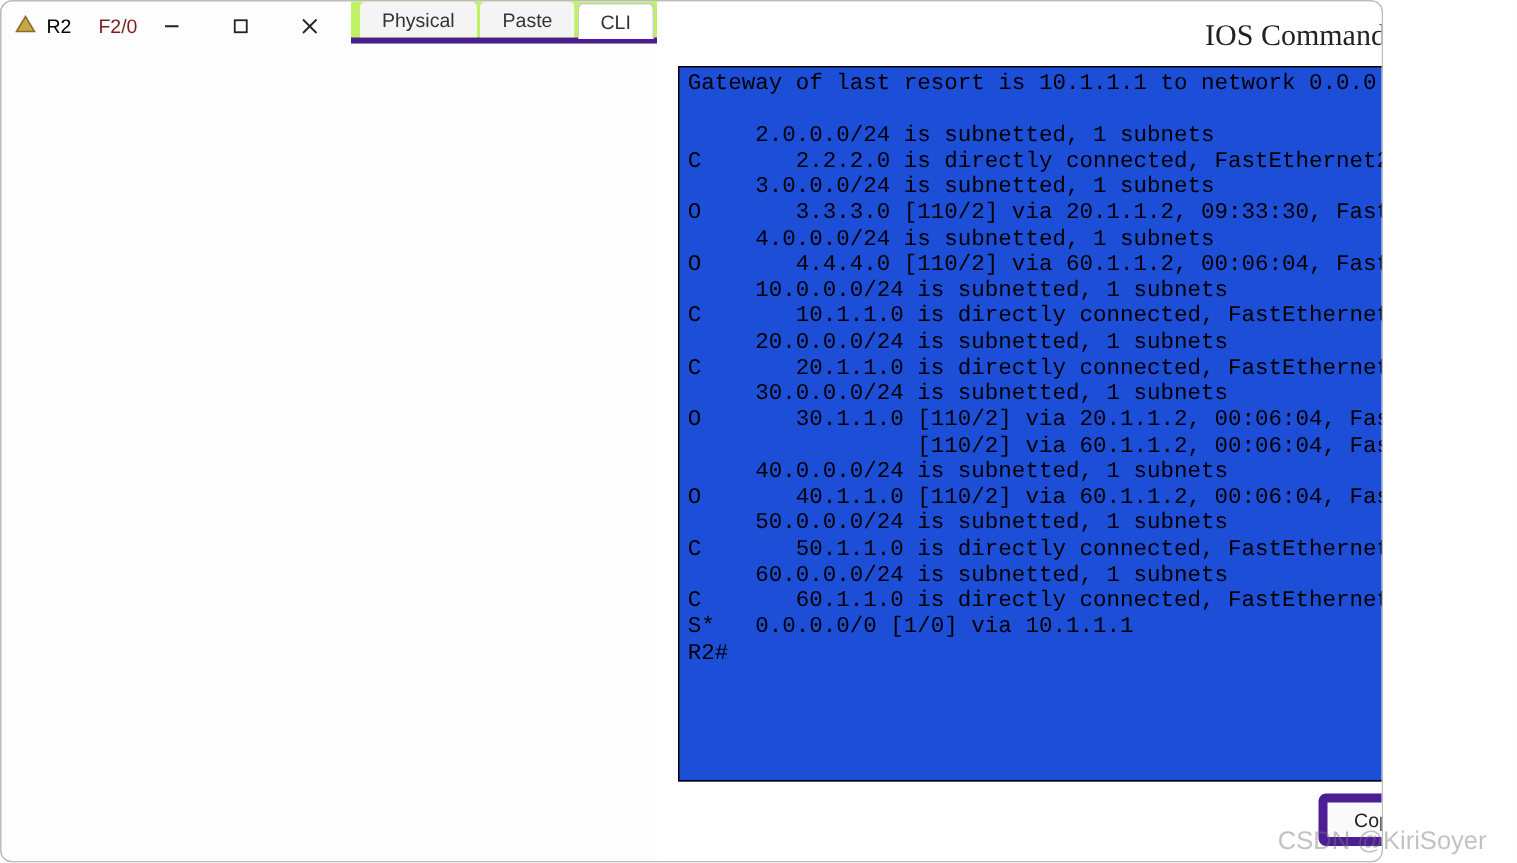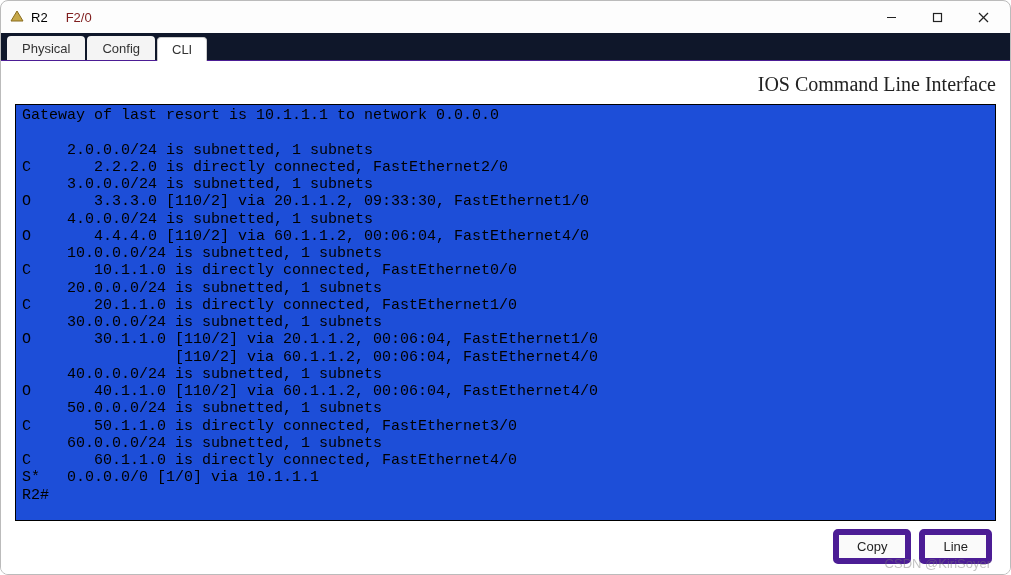--- a/index.html
+++ b/index.html
@@ -1,39 +1,39 @@
 <!DOCTYPE html>
 <html><head>
 <meta charset="utf-8">
 <style>
   * { box-sizing: border-box; }
   html, body { margin:0; padding:0; font-family: "Segoe UI", Tahoma, sans-serif; font-size:13px; }
   .window {
-    width:1011px; height:575px;
+    width:922px; height:575px;
     border:1px solid #bbb; border-radius:8px;
     background:#fdfdfd;
-    display:flex; flex-direction:column;
+    display:flex; flex-direction:row;
     overflow:hidden;
   }
   .titlebar {
     height:32px; display:flex; align-items:center;
     padding:0 4px 0 8px;
   }
   .titlebar .app-icon { width:16px; height:16px; margin-right:6px; }
   .titlebar .title-text { font-size:13px; flex:0 0 auto; margin-right:18px; }
   .titlebar .interface-text { font-size:13px; color:#7f1d1d; }
   .titlebar .spacer { flex:1; }
   .win-btn { width:46px; height:32px; display:flex; align-items:center; justify-content:center; }
   .win-btn svg { width:11px; height:11px; stroke:#222; stroke-width:1.2; fill:none; }
   .tabs {
     display:flex; align-items:flex-end;
     padding-left:6px;
-    border-bottom:1px solid #4c1d95;
+    border-bottom:4px solid #4c1d95;
     height:28px;
-    background:#0f172a;
+    background:#bef264;
   }
   .tab {
     padding:4px 14px; font-size:13px;
     border:1px solid transparent;
     border-bottom:none;
     background:#f4f4f4;
     color:#333;
     margin-right:2px;
     border-radius:4px 4px 0 0;
   }
@@ -82,21 +82,21 @@
   .btn {
     border:6px solid #4c1d95; border-radius:5px;
     background:#fafafa;
     padding:4px 18px;
     font-size:13px;
     color:#222;
   }
   .watermark {
     position:absolute;
     right:20px; bottom:4px;
-    font-size:13px; color:rgba(120,120,120,0.45);
+    font-size:17px; color:rgba(120,120,120,0.45);
     pointer-events:none;
   }
 </style>
 </head>
 <body>
 
 <div class="window">
 
   <div class="titlebar">
     <span class="app-icon">
@@ -120,21 +120,21 @@
     <div class="win-btn">
       <svg viewBox="0 0 11 11">
           <line x1="1" y1="1" x2="10" y2="10"></line>
           <line x1="10" y1="1" x2="1" y2="10"></line>
         </svg>
     </div>
   </div>
 
   <div class="tabs">
     <div class="tab">Physical</div>
-    <div class="tab">Config</div>
+    <div class="tab">Paste</div>
     <div class="tab active">CLI</div>
   </div>
 
   <div class="content">
     <div class="cli-header">IOS Command Line Interface</div>
 
     <div class="terminal-wrap">
       <div class="terminal" id="terminal">Gateway of last resort is 10.1.1.1 to network 0.0.0.0
 
      2.0.0.0/24 is subnetted, 1 subnets

